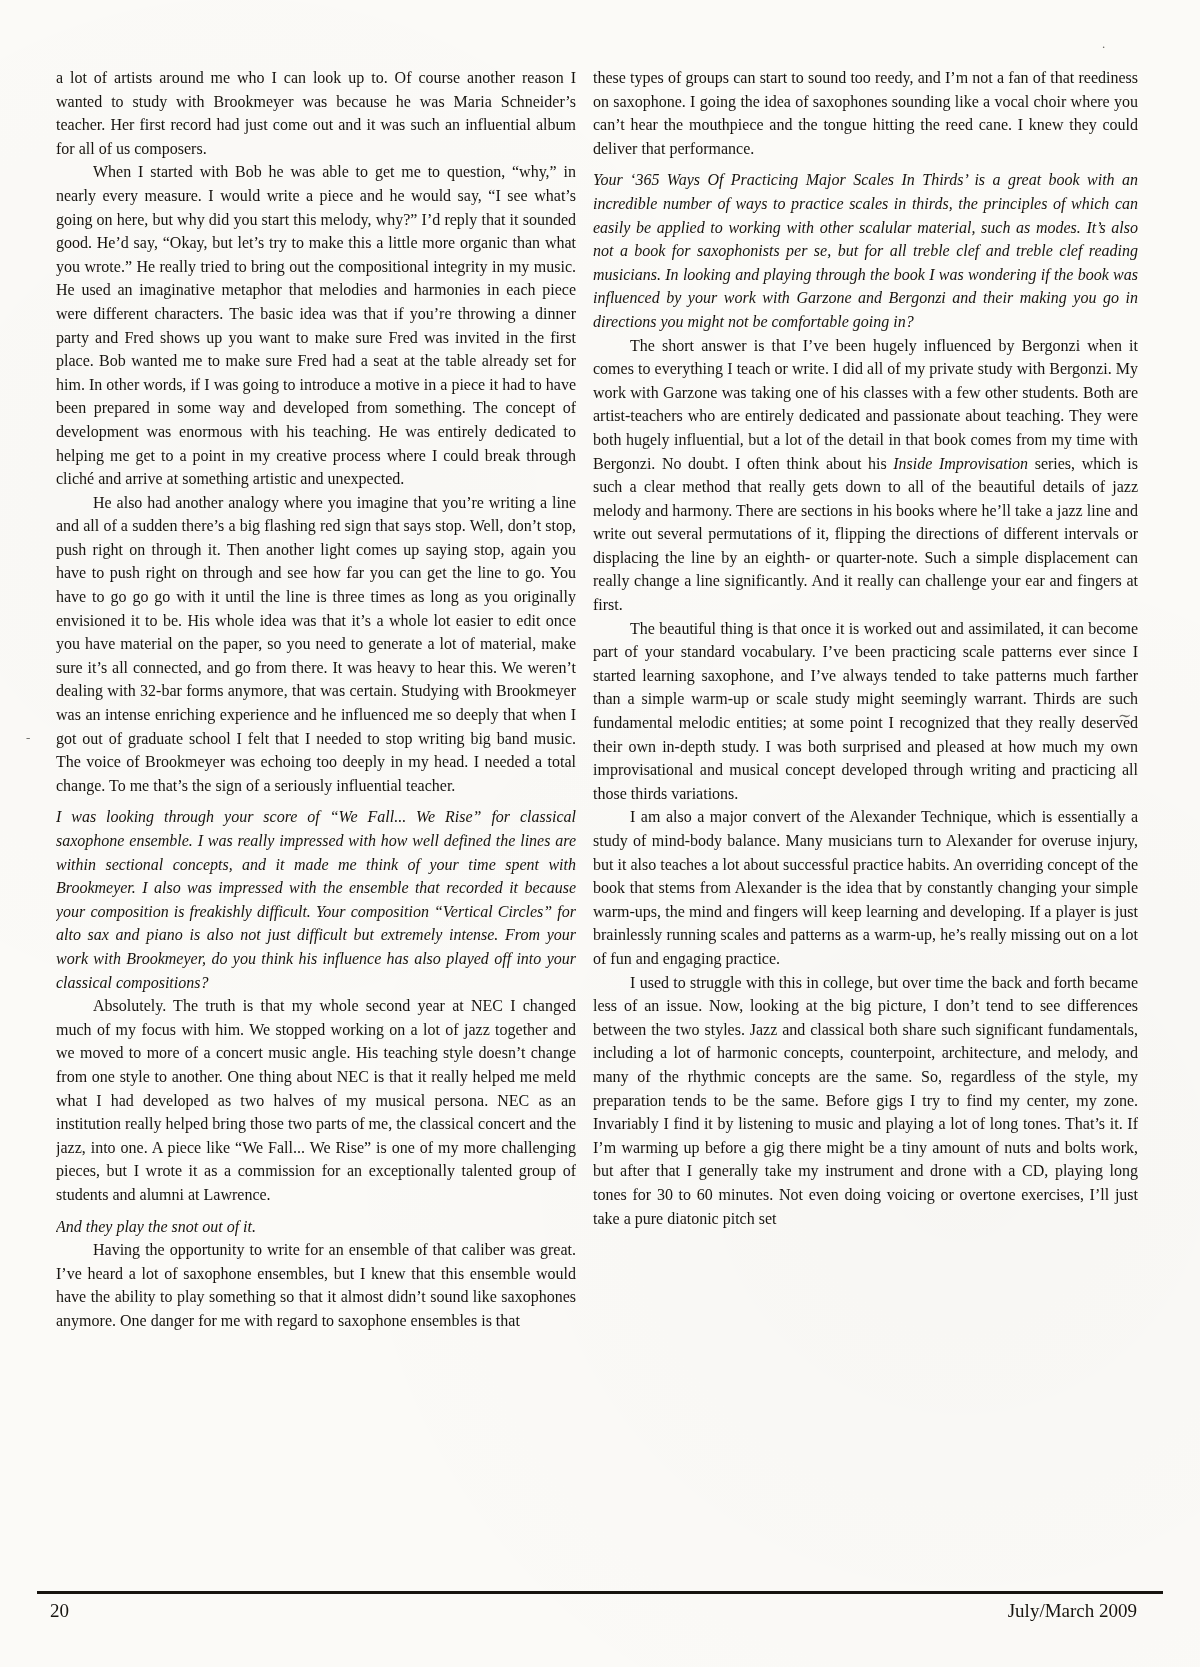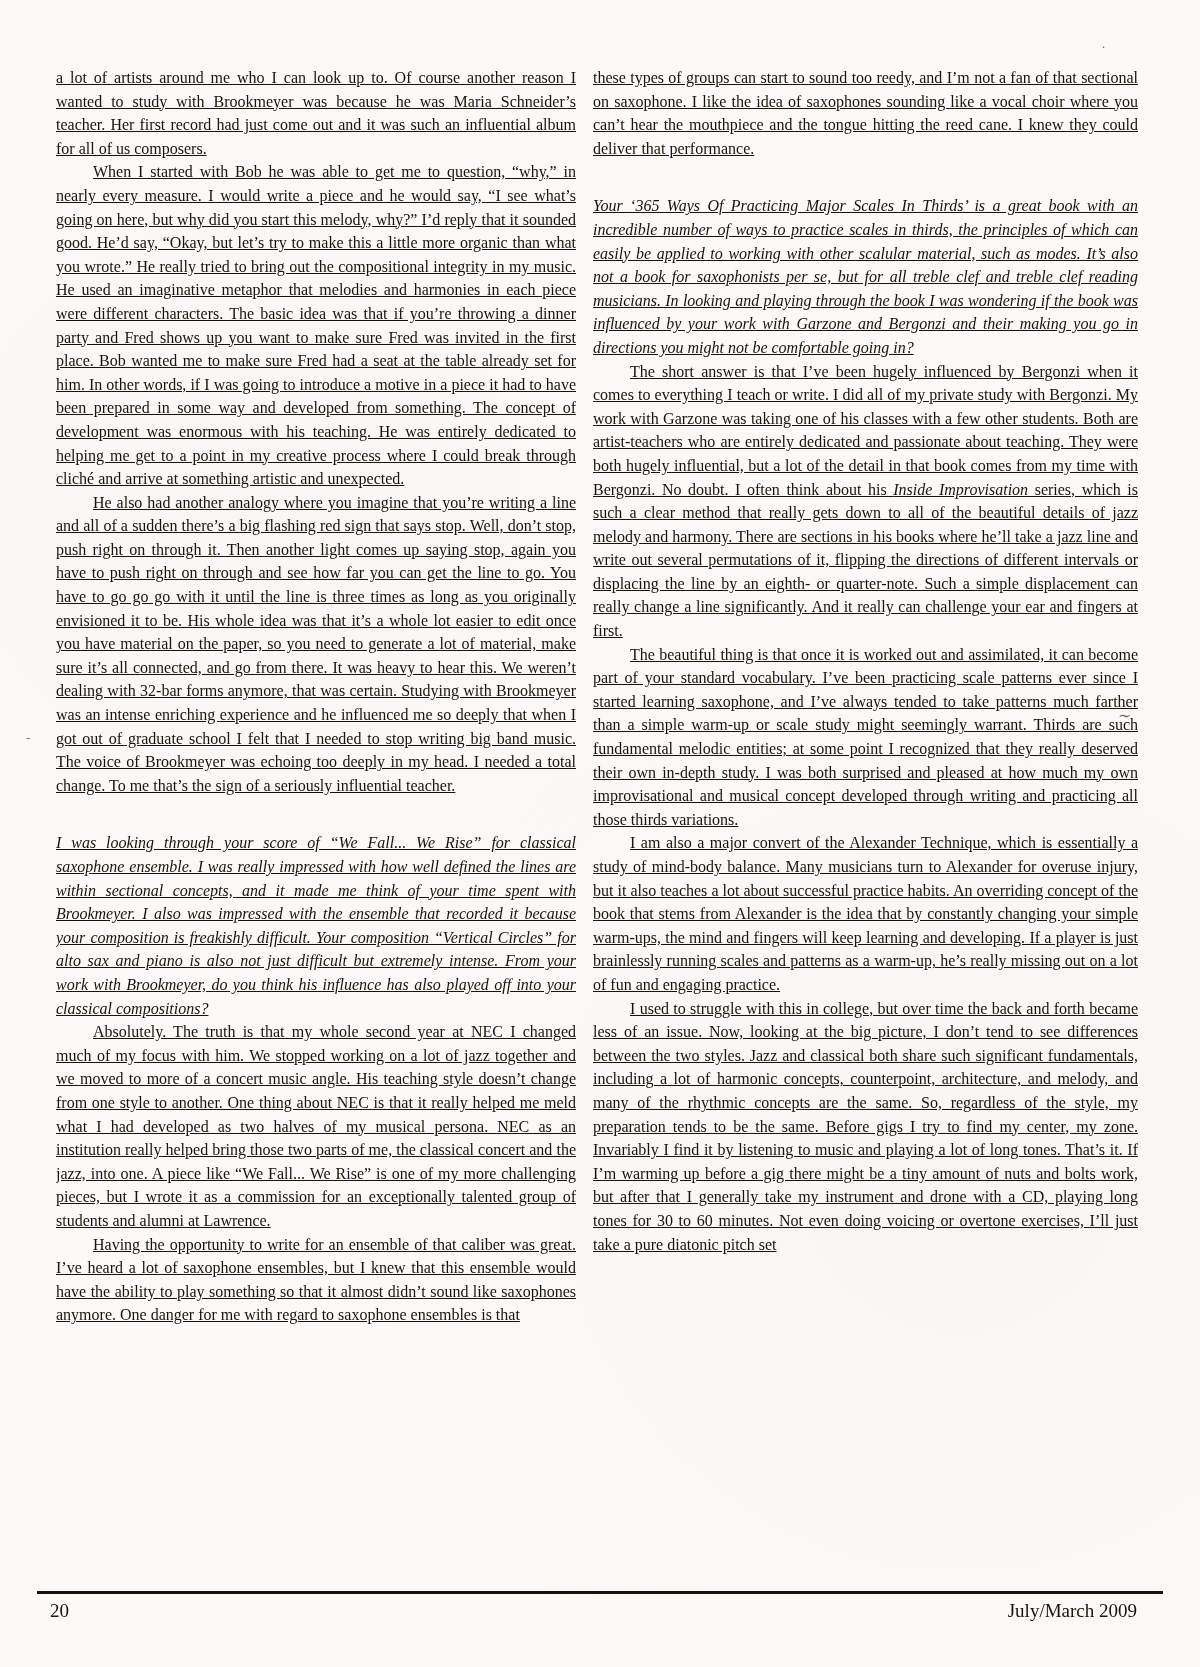--- a/index.html
+++ b/index.html
@@ -16,34 +16,33 @@
     background:
       radial-gradient(circle at 20% 30%, rgba(0,0,0,0.012), transparent 40%),
       radial-gradient(circle at 80% 70%, rgba(0,0,0,0.015), transparent 45%),
       #fbfaf7;
   }
   .content {
     position: absolute; left: 56px; top: 66px;
     width: 1082px; height: 1512px;
     display: flex;
     overflow: hidden;
-    text-decoration: underline;
   }
   .col {
     text-align: justify;
     font-size: 16px;
     line-height: 23.6px;
     height: 1512px;
     overflow: hidden;
   }
   .col-left  { width: 520px; margin-right: 17px; }
   .col-right { width: 545px; }
   p.para { margin: 0; padding: 0; }
   p.indent { text-indent: 37px; }
-  p.gap { margin-top: 34px; }
+  p.gap { margin-top: 8px; }
   p.question { font-style: italic; }
   .it { font-style: italic; }
   .footer-rule {
     position: absolute; left: 37px; top: 1591px;
     width: 1126px; height: 3px;
     background: #17140f;
   }
   .footer-text {
     position: absolute; top: 1599px;
     font-size: 19px; line-height: 24px;
@@ -57,24 +56,25 @@
 
 <div class="page">
 
   <div class="content">
     <div class="col col-left" id="col-left">
         <p class="para answer"><span>a lot of artists around me who I can look up to. Of course another reason I wanted to study with Brookmeyer was because he was Maria Schneider’s teacher. Her first record had just come out and it was such an influential album for all of us composers.</span></p>
         <p class="para answer indent"><span>When I started with Bob he was able to get me to question, “why,” in nearly every measure. I would write a piece and he would say, “I see what’s going on here, but why did you start this melody, why?” I’d reply that it sounded good. He’d say, “Okay, but let’s try to make this a little more organic than what you wrote.” He really tried to bring out the compositional integrity in my music. He used an imaginative metaphor that melodies and harmonies in each piece were different characters. The basic idea was that if you’re throwing a dinner party and Fred shows up you want to make sure Fred was invited in the first place. Bob wanted me to make sure Fred had a seat at the table already set for him. In other words, if I was going to introduce a motive in a piece it had to have been prepared in some way and developed from something. The concept of development was enormous with his teaching. He was entirely dedicated to helping me get to a point in my creative process where I could break through cliché and arrive at something artistic and unexpected.</span></p>
         <p class="para answer indent"><span>He also had another analogy where you imagine that you’re writing a line and all of a sudden there’s a big flashing red sign that says stop. Well, don’t stop, push right on through it. Then another light comes up saying stop, again you have to push right on through and see how far you can get the line to go. You have to go go go with it until the line is three times as long as you originally envisioned it to be. His whole idea was that it’s a whole lot easier to edit once you have material on the paper, so you need to generate a lot of material, make sure it’s all connected, and go from there. It was heavy to hear this. We weren’t dealing with 32-bar forms anymore, that was certain. Studying with Brookmeyer was an intense enriching experience and he influenced me so deeply that when I got out of graduate school I felt that I needed to stop writing big band music. The voice of Brookmeyer was echoing too deeply in my head. I needed a total change. To me that’s the sign of a seriously influential teacher.</span></p>
         <p class="para question gap"><span class="it">I was looking through your score of “We Fall... We Rise” for classical saxophone ensemble. I was really impressed with how well defined the lines are within sectional concepts, and it made me think of your time spent with Brookmeyer. I also was impressed with the ensemble that recorded it because your composition is freakishly difficult. Your composition “Vertical Circles” for alto sax and piano is also not just difficult but extremely intense. From your work with Brookmeyer, do you think his influence has also played off into your classical compositions?</span></p>
         <p class="para answer indent"><span>Absolutely. The truth is that my whole second year at NEC I changed much of my focus with him. We stopped working on a lot of jazz together and we moved to more of a concert music angle. His teaching style doesn’t change from one style to another. One thing about NEC is that it really helped me meld what I had developed as two halves of my musical persona. NEC as an institution really helped bring those two parts of me, the classical concert and the jazz, into one. A piece like “We Fall... We Rise” is one of my more challenging pieces, but I wrote it as a commission for an exceptionally talented group of students and alumni at Lawrence.</span></p>
+        <p class="para question gap"><span class="it">And they play the snot out of it.</span></p>
         <p class="para answer indent"><span>Having the opportunity to write for an ensemble of that caliber was great. I’ve heard a lot of saxophone ensembles, but I knew that this ensemble would have the ability to play something so that it almost didn’t sound like saxophones anymore. One danger for me with regard to saxophone ensembles is that</span></p>
       </div>
     <div class="col col-right" id="col-right">
-        <p class="para answer"><span>these types of groups can start to sound too reedy, and I’m not a fan of that sectional on saxophone. I like the idea of saxophones sounding like a vocal choir where you can’t hear the mouthpiece and the tongue hitting the reed cane. I knew they could deliver that performance.</span></p>
+        <p class="para answer"><span>these types of groups can start to sound too reedy, and I’m not a fan of that reediness on saxophone. I going the idea of saxophones sounding like a vocal choir where you can’t hear the mouthpiece and the tongue hitting the reed cane. I knew they could deliver that performance.</span></p>
         <p class="para question gap"><span class="it">Your ‘365 Ways Of Practicing Major Scales In Thirds’ is a great book with an incredible number of ways to practice scales in thirds, the principles of which can easily be applied to working with other scalular material, such as modes. It’s also not a book for saxophonists per se, but for all treble clef and treble clef reading musicians. In looking and playing through the book I was wondering if the book was influenced by your work with Garzone and Bergonzi and their making you go in directions you might not be comfortable going in?</span></p>
         <p class="para answer indent"><span>The short answer is that I’ve been hugely influenced by Bergonzi when it comes to everything I teach or write. I did all of my private study with Bergonzi. My work with Garzone was taking one of his classes with a few other students. Both are artist-teachers who are entirely dedicated and passionate about teaching. They were both hugely influential, but a lot of the detail in that book comes from my time with Bergonzi. No doubt. I often think about his </span><span class="it">Inside Improvisation</span><span> series, which is such a clear method that really gets down to all of the beautiful details of jazz melody and harmony. There are sections in his books where he’ll take a jazz line and write out several permutations of it, flipping the directions of different intervals or displacing the line by an eighth- or quarter-note. Such a simple displacement can really change a line significantly. And it really can challenge your ear and fingers at first.</span></p>
         <p class="para answer indent"><span>The beautiful thing is that once it is worked out and assimilated, it can become part of your standard vocabulary. I’ve been practicing scale patterns ever since I started learning saxophone, and I’ve always tended to take patterns much farther than a simple warm-up or scale study might seemingly warrant. Thirds are such fundamental melodic entities; at some point I recognized that they really deserved their own in-depth study. I was both surprised and pleased at how much my own improvisational and musical concept developed through writing and practicing all those thirds variations.</span></p>
         <p class="para answer indent"><span>I am also a major convert of the Alexander Technique, which is essentially a study of mind-body balance. Many musicians turn to Alexander for overuse injury, but it also teaches a lot about successful practice habits. An overriding concept of the book that stems from Alexander is the idea that by constantly changing your simple warm-ups, the mind and fingers will keep learning and developing. If a player is just brainlessly running scales and patterns as a warm-up, he’s really missing out on a lot of fun and engaging practice.</span></p>
         <p class="para answer indent"><span>I used to struggle with this in college, but over time the back and forth became less of an issue. Now, looking at the big picture, I don’t tend to see differences between the two styles. Jazz and classical both share such significant fundamentals, including a lot of harmonic concepts, counterpoint, architecture, and melody, and many of the rhythmic concepts are the same. So, regardless of the style, my preparation tends to be the same. Before gigs I try to find my center, my zone. Invariably I find it by listening to music and playing a lot of long tones. That’s it. If I’m warming up before a gig there might be a tiny amount of nuts and bolts work, but after that I generally take my instrument and drone with a CD, playing long tones for 30 to 60 minutes. Not even doing voicing or overtone exercises, I’ll just take a pure diatonic pitch set</span></p>
       </div>
   </div>
 
   <span class="artifact" style="left:1102px; top:36px;">.</span>
   <span class="artifact" style="left:26px; top:730px;">-</span>

